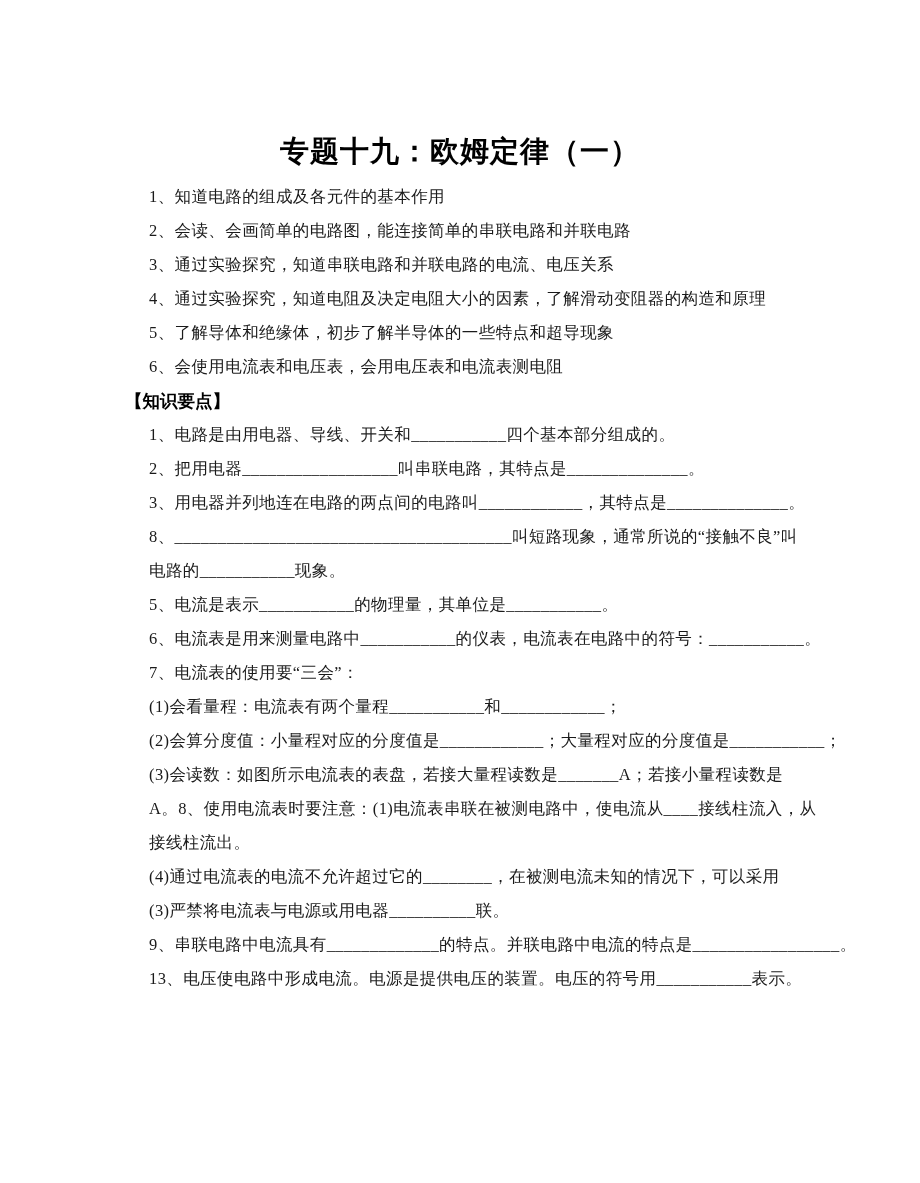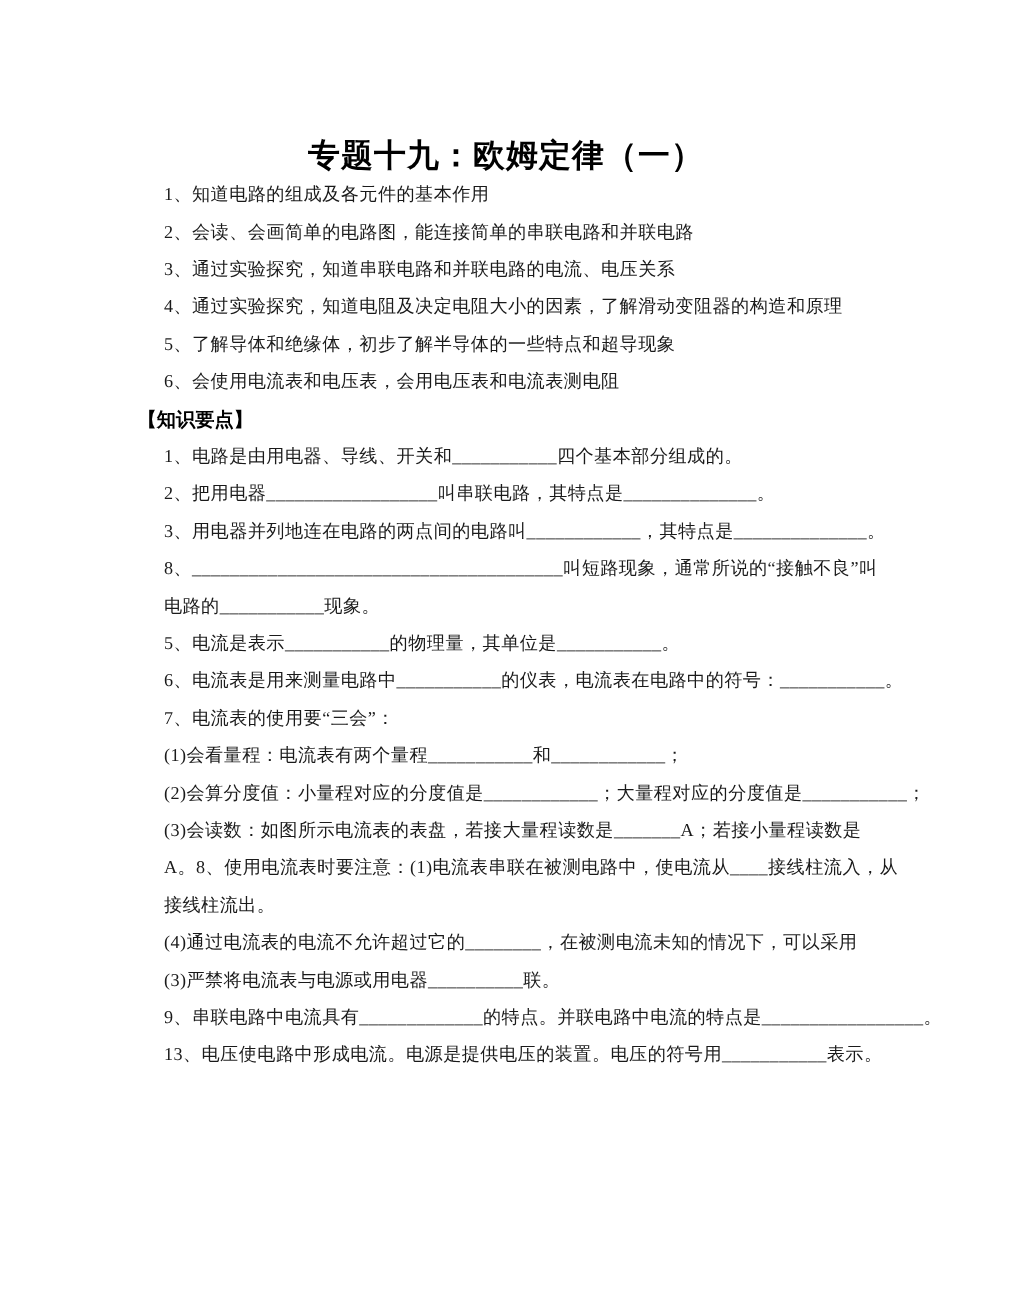--- a/index.html
+++ b/index.html
@@ -10,21 +10,21 @@
   .page {
     position: relative;
     width: 920px;
     height: 1183px;
     background: #ffffff;
     color: #000000;
     overflow: hidden;
     font-family: "Liberation Serif", "DejaVu Serif", serif;
   }
   .doc-title {
-    margin: 0;
+    margin: 10px;
     padding-top: 122px;
     text-align: center;
     font-size: 29px;
     line-height: 38px;
     font-weight: bold;
     letter-spacing: 1px;
     color: #000000;
     font-family: "DejaVu Sans", "Liberation Sans", sans-serif;
   }
   .content {
@@ -57,21 +57,21 @@
   <h1 class="doc-title">专题十九：欧姆定律（一）</h1>
 
   <div class="content">
     <div class="line">1、知道电路的组成及各元件的基本作用</div>
     <div class="line">2、会读、会画简单的电路图，能连接简单的串联电路和并联电路</div>
     <div class="line">3、通过实验探究，知道串联电路和并联电路的电流、电压关系</div>
     <div class="line">4、通过实验探究，知道电阻及决定电阻大小的因素，了解滑动变阻器的构造和原理</div>
     <div class="line">5、了解导体和绝缘体，初步了解半导体的一些特点和超导现象</div>
     <div class="line">6、会使用电流表和电压表，会用电压表和电流表测电阻</div>
 
-    <div class="sec-heading" style="margin-top:0;font-family:Liberation Serif, serif;">【知识要点】</div>
+    <div class="sec-heading" style="margin-top:0;">【知识要点】</div>
     <div class="line">1、电路是由用电器、导线、开关和___________四个基本部分组成的。</div>
     <div class="line">2、把用电器__________________叫串联电路，其特点是______________。</div>
     <div class="line">3、用电器并列地连在电路的两点间的电路叫____________，其特点是______________。</div>
     <div class="line">8、_______________________________________叫短路现象，通常所说的“接触不良”叫</div>
     <div class="line">电路的___________现象。</div>
     <div class="line">5、电流是表示___________的物理量，其单位是___________。</div>
     <div class="line">6、电流表是用来测量电路中___________的仪表，电流表在电路中的符号：___________。</div>
     <div class="line">7、电流表的使用要“三会”：</div>
     <div class="line">(1)会看量程：电流表有两个量程___________和____________；</div>
     <div class="line">(2)会算分度值：小量程对应的分度值是____________；大量程对应的分度值是___________；</div>

